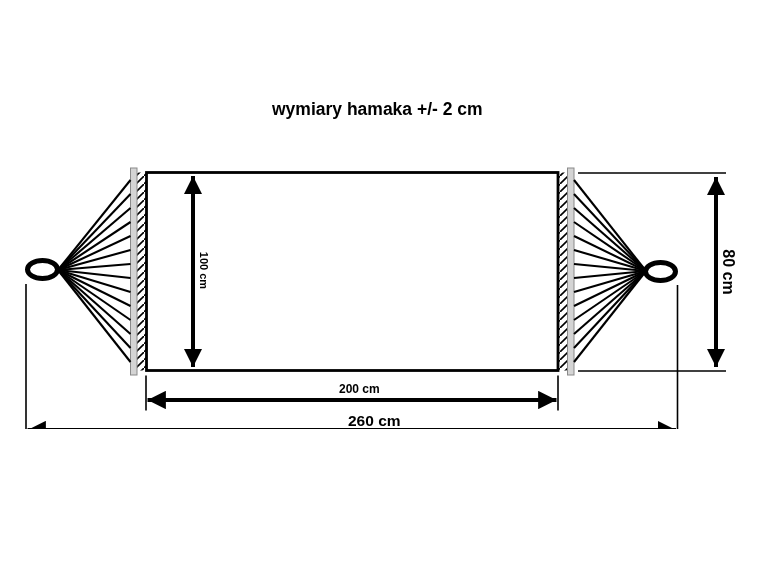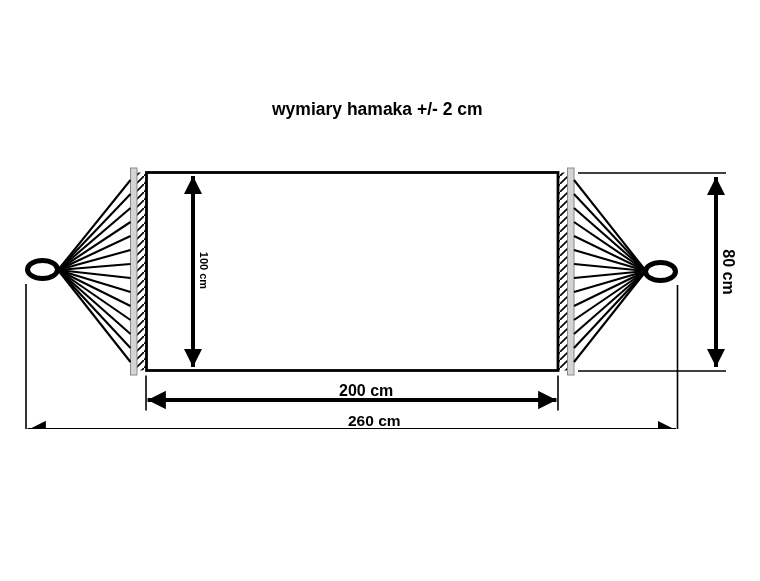--- a/index.html
+++ b/index.html
@@ -17,21 +17,21 @@
     width: 760px; height: 581px;
   }
   .label {
     position: absolute;
     color: #000000;
     font-weight: bold;
     line-height: 1;
     white-space: nowrap;
   }
   .title { left: 272px; top: 101px; font-size: 17.5px; }
-  .dim-200 { left: 339px; top: 383px; font-size: 16px; }
+  .dim-200 { left: 339px; top: 383px; font-size: 12px; }
   .dim-260 { left: 348px; top: 413px; font-size: 15.5px; }
   .dim-80  { left: 705px; top: 264px; font-size: 16px; transform: rotate(90deg); transform-origin: 50% 50%; }
   .dim-100 { left: 185px; top: 265px; font-size: 11px;  transform: rotate(90deg); transform-origin: 50% 50%; }
 </style>
 </head>
 <body>
 
 <div class="stage">
 
   <svg class="diagram-svg" viewBox="0 0 760 581" xmlns="http://www.w3.org/2000/svg">

